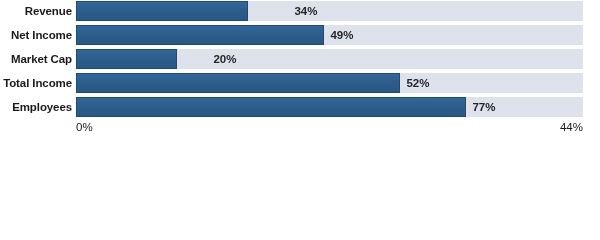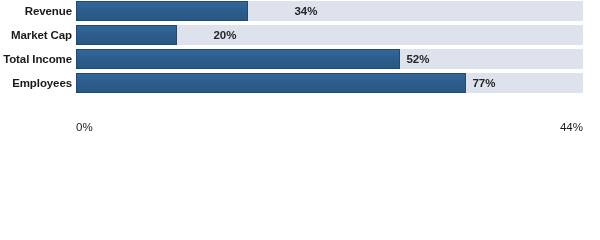--- a/index.html
+++ b/index.html
@@ -111,20 +111,27 @@
   <div class="rows">
 
     <div class="row">
       <div class="row-label">Revenue</div>
       <div class="track">
         <div class="bar" style="width: 34%;"></div>
         <div class="bar-value" style="left: 34%; padding-left: 46px;">34%</div>
       </div>
     </div>
 
+    <div class="row">
+      <div class="row-label">Net Income</div>
+      <div class="track">
+        <div class="bar" style="width: 49%;"></div>
+        <div class="bar-value" style="left: 49%;">49%</div>
+      </div>
+    </div>
 
     <div class="row">
       <div class="row-label">Market Cap</div>
       <div class="track">
         <div class="bar" style="width: 20%;"></div>
         <div class="bar-value" style="left: 20%; padding-left: 36px;">20%</div>
       </div>
     </div>
 
     <div class="row">

